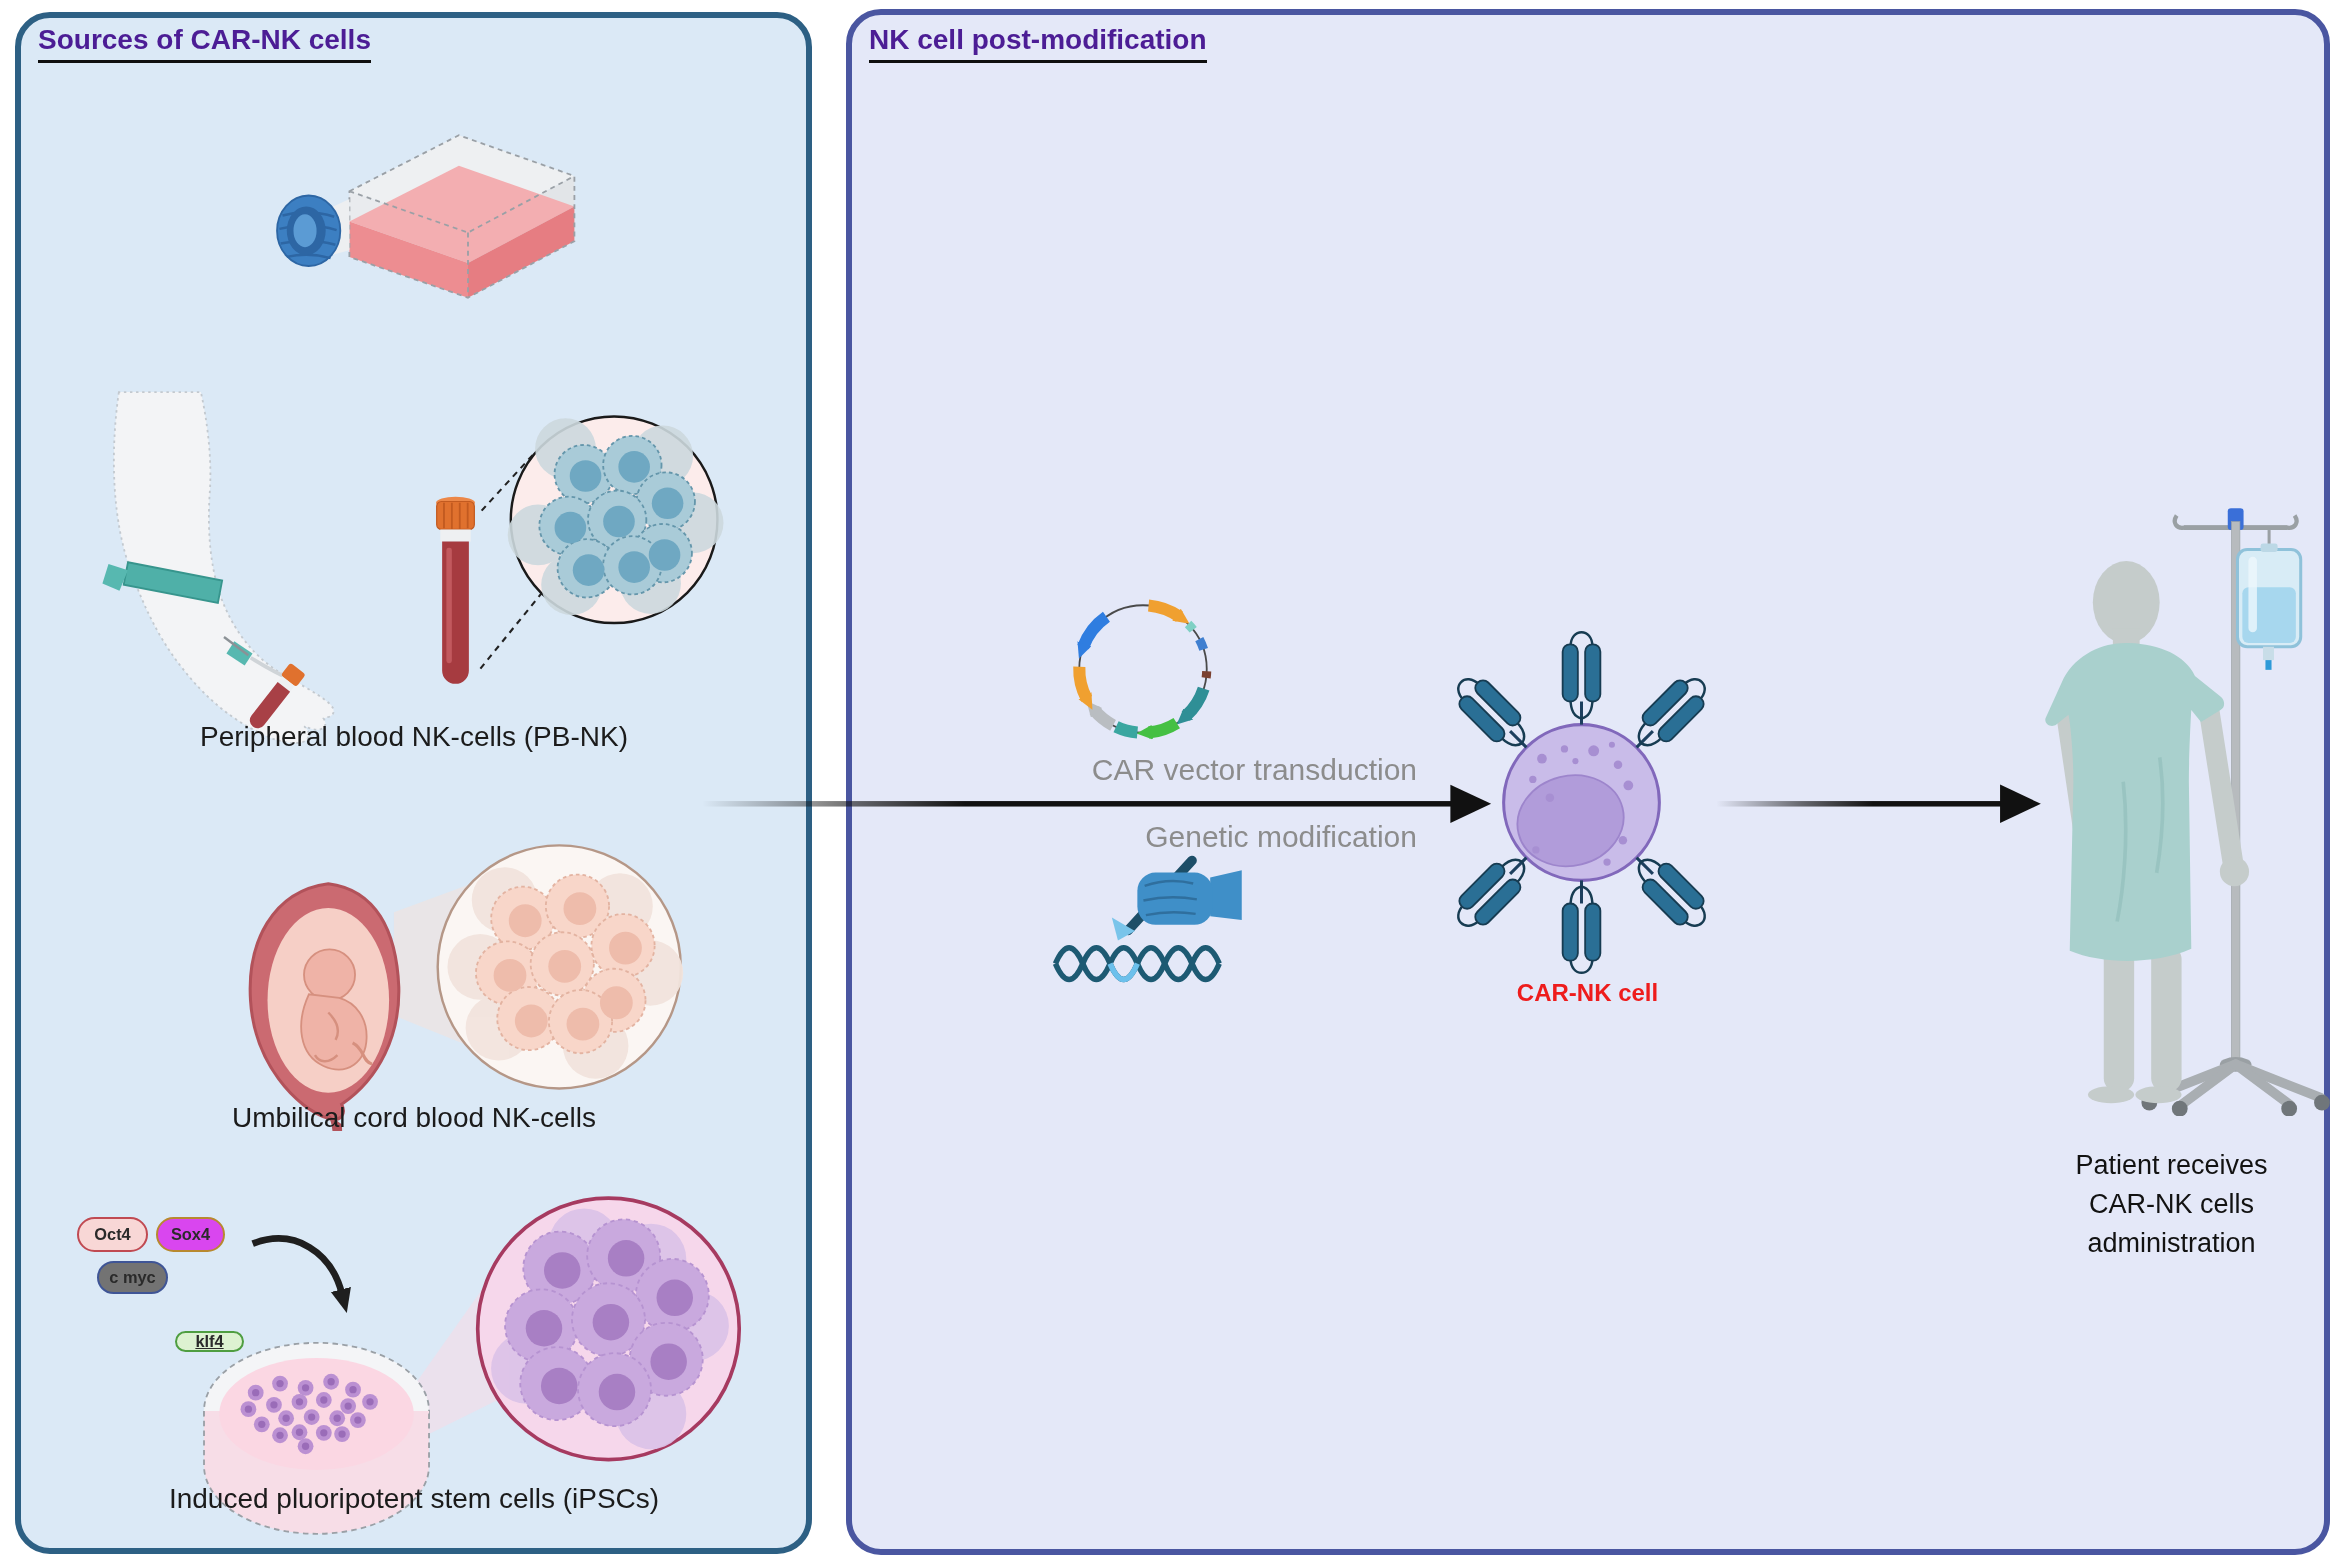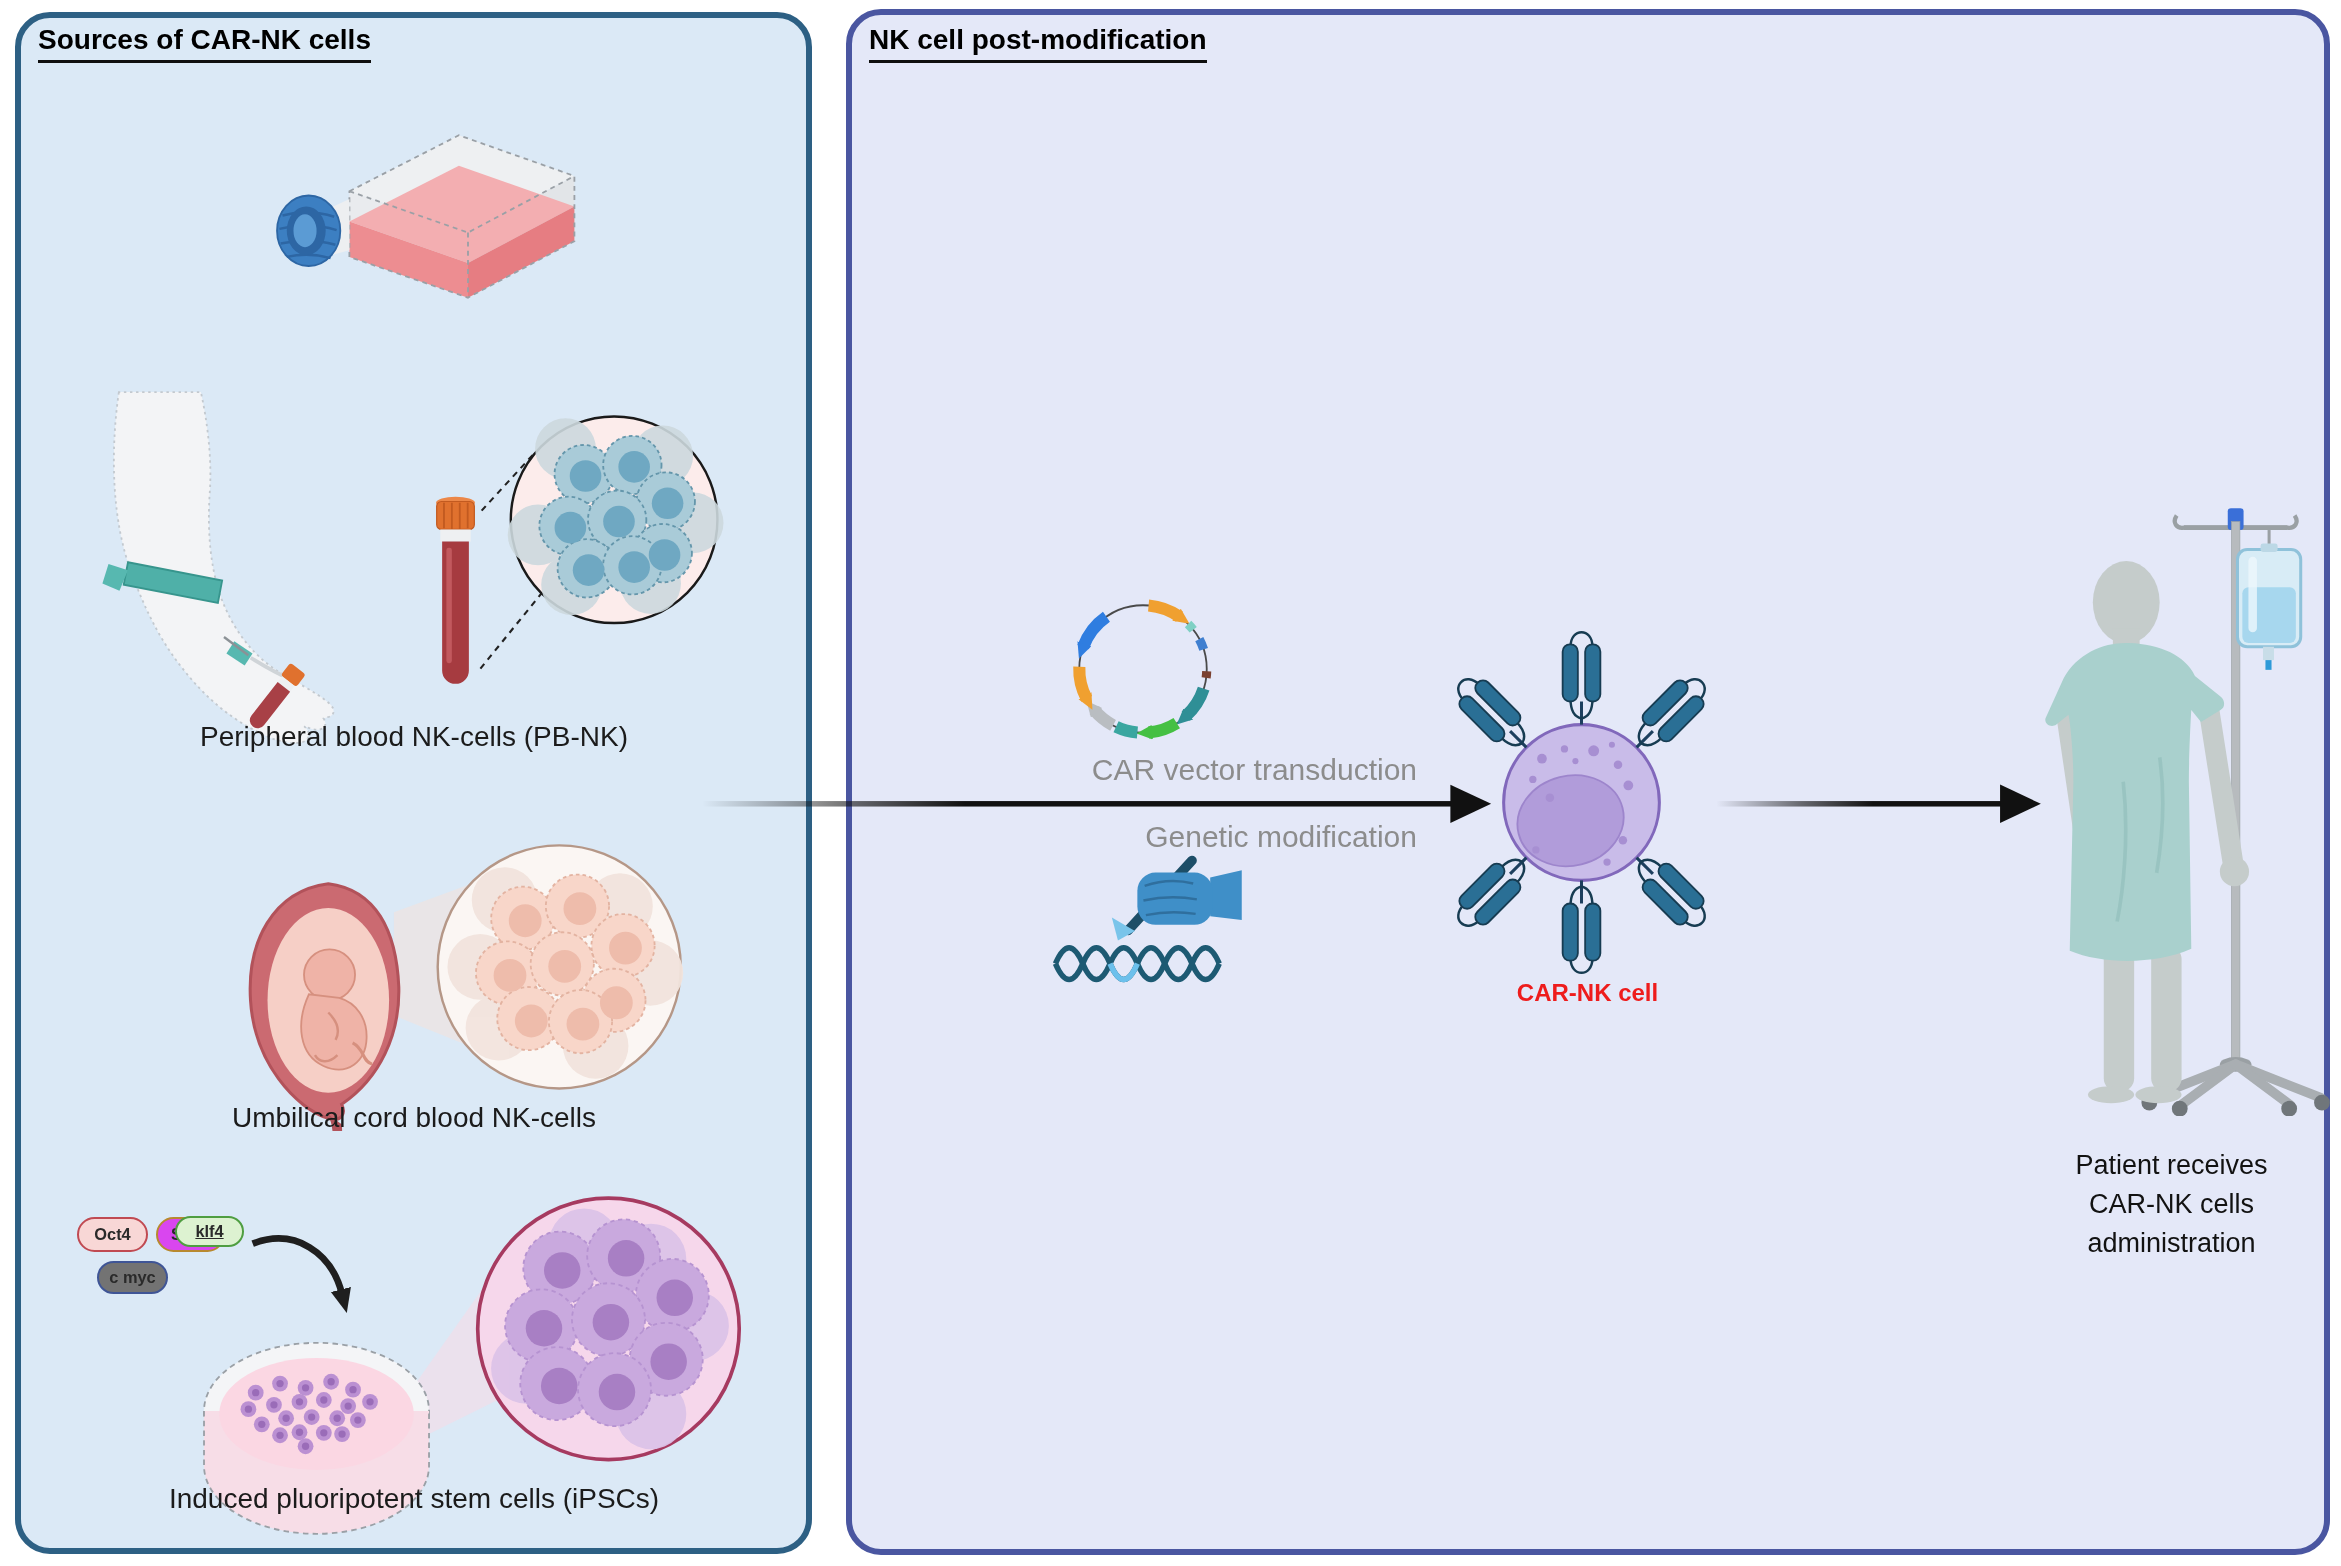--- a/index.html
+++ b/index.html
@@ -3,21 +3,21 @@
 <meta charset="utf-8">
 <style>
   html,body{margin:0;padding:0;background:#ffffff;}
   #canvas{
     position:relative;width:2342px;height:1566px;background:#ffffff;overflow:hidden;
     font-family:"Liberation Sans", sans-serif;color:#1b1b1b;
   }
   .panel{position:absolute;box-sizing:border-box;}
   #left-panel{left:15px;top:12px;width:797px;height:1542px;background:#dbe9f6;border:6px solid #2d6084;border-radius:35px;}
   #right-panel{left:846px;top:9px;width:1484px;height:1546px;background:#e4e8f8;border:6px solid #4a56a1;border-radius:35px;}
-  .panel-title{position:absolute;font-size:28px;font-weight:bold;color:#000000;}
+  .panel-title{position:absolute;font-size:28px;font-weight:bold;color:#4c1d95;}
   .panel-title span{display:inline-block;border-bottom:3px solid #0f0f0f;padding-bottom:4.3px;}
   #left-title{left:38px;top:24px;}
   #right-title{left:869px;top:24px;}
   .src-label{position:absolute;left:49px;width:730px;text-align:center;font-size:28px;color:#1b1b1b;}
   #nk92-label{top:311px;}
   #pbnk-label{top:721px;}
   #ucb-label{top:1102px;}
   #ipsc-label{top:1483px;}
   .abs{position:absolute;}
   .step-text{position:absolute;left:870px;width:547px;text-align:right;font-size:30px;color:#8c8c8c;}
@@ -26,21 +26,21 @@
   #carnk-label{position:absolute;left:1399px;top:979px;width:377px;text-align:center;font-size:24px;font-weight:bold;color:#ee1c1c;}
   #patient-caption{position:absolute;left:1995px;top:1146px;width:353px;text-align:center;font-size:27px;color:#121212;line-height:39px;}
   .factor-pill{
     position:absolute;box-sizing:border-box;border:2.4px solid #888;border-radius:20.7px;
     display:flex;align-items:center;justify-content:center;
     font-size:16.4px;font-weight:bold;color:#2a2a2a;background:#eee;
   }
   #pill-0{left:77px;top:1217px;width:71px;height:35px;}
   #pill-1{left:156px;top:1217px;width:69px;height:35px;}
   #pill-2{left:97px;top:1261px;width:71px;height:33px;}
-  #pill-3{left:175px;top:1216px;width:69px;height:31px;text-decoration:underline;}
+  #pill-3{left:175px;top:1331px;width:69px;height:21px;text-decoration:underline;}
   svg{display:block;}
 </style>
 </head>
 <body>
 
 <div id="canvas">
 
   <div id="left-panel" class="panel"></div>
   <div id="right-panel" class="panel"></div>
 

